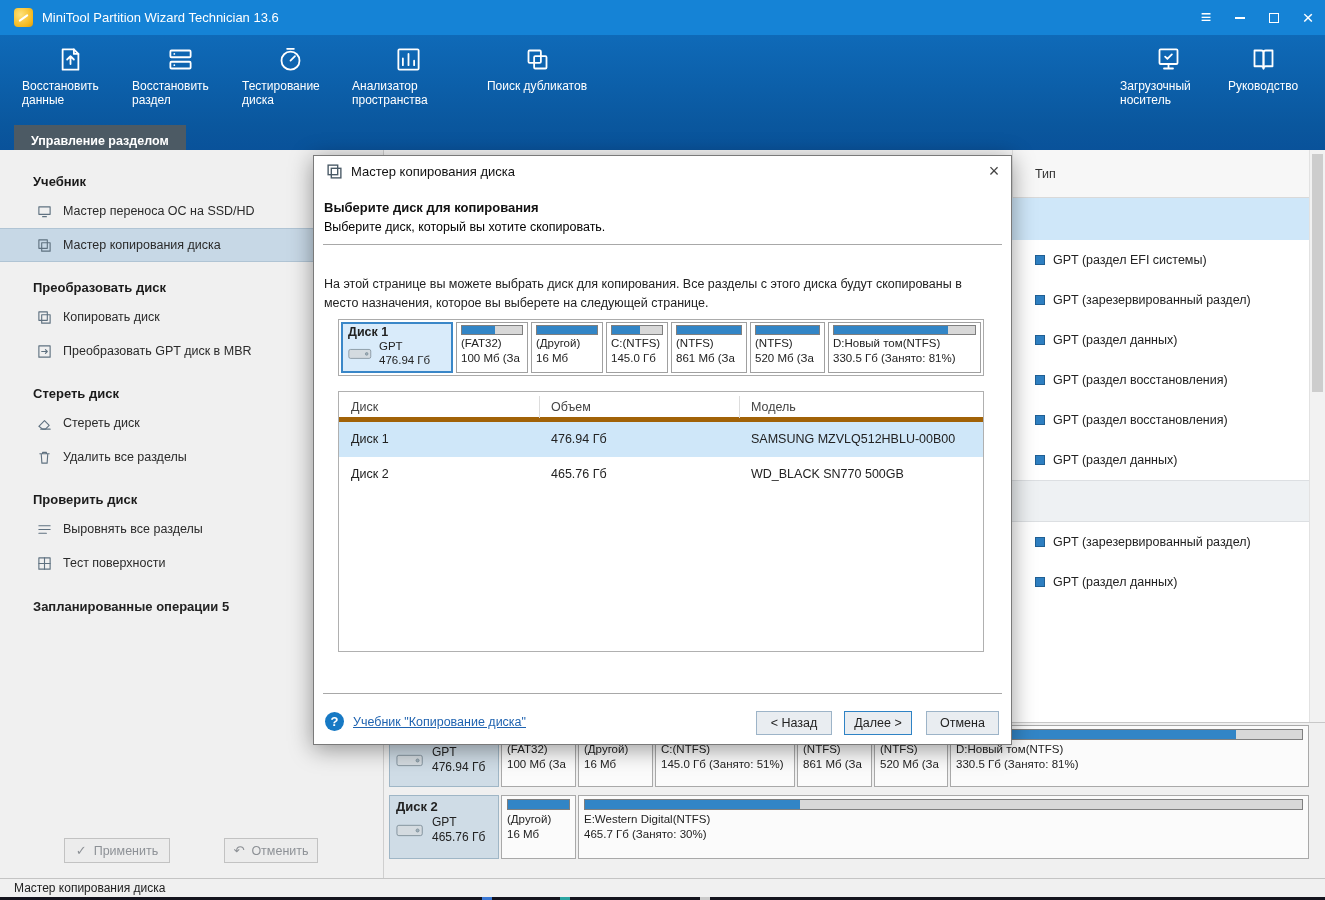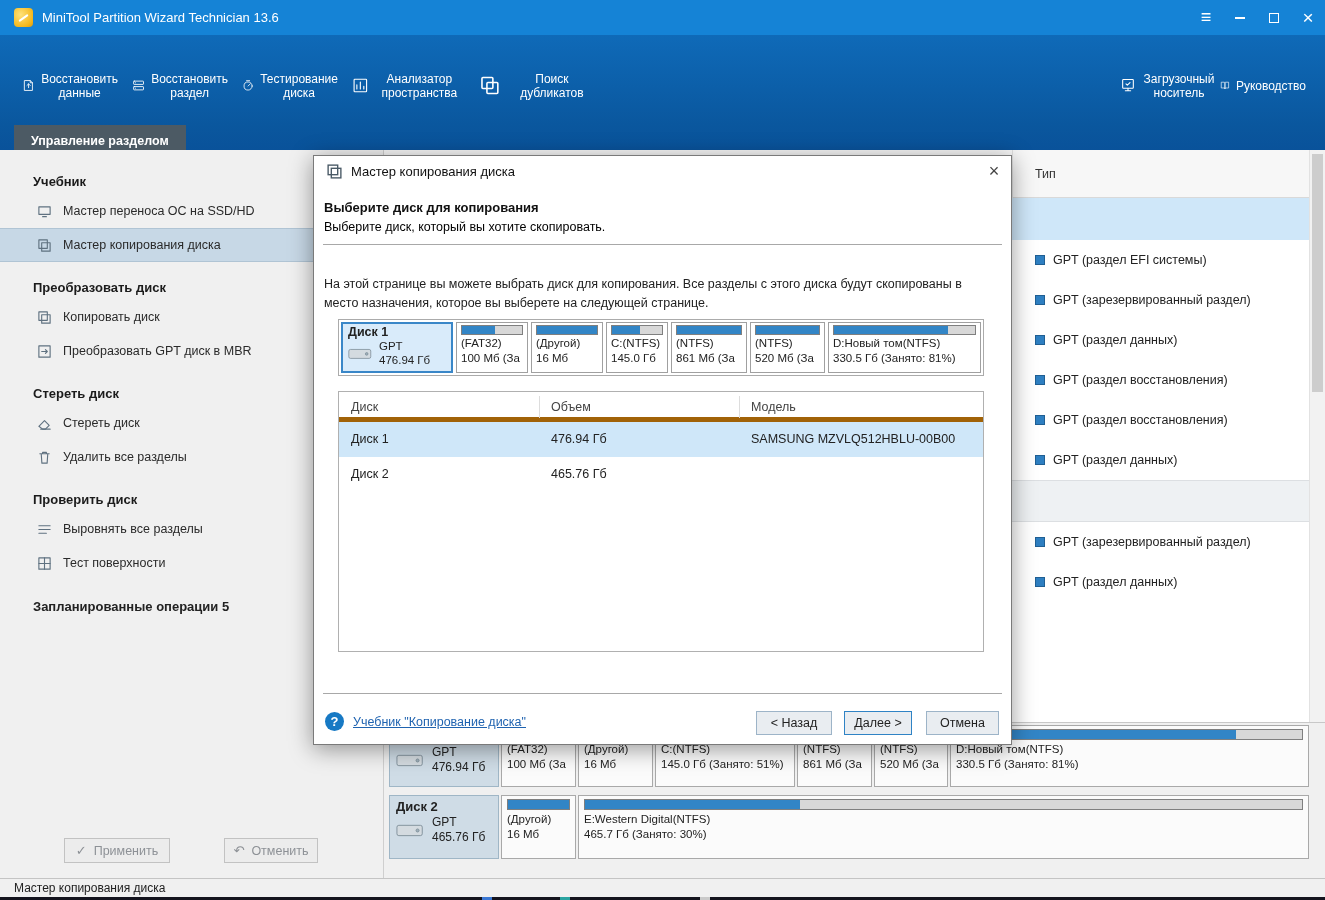--- a/index.html
+++ b/index.html
@@ -16,22 +16,22 @@
   .win-controls { margin-left:auto; display:flex; align-items:center; height:100%; }
   .wc { width:34px; height:100%; display:flex; align-items:center; justify-content:center; font-size:16px; color:#fff; cursor:default; }
   .wc.menu { font-size:18px; }
   .min-glyph { display:block; width:10px; height:0; border-bottom:2px solid #fff; }
   .max-box { display:block; width:10px; height:10px; border:1.5px solid #fff; }
   .wc.close { font-size:19px; }
 
   
   .toolbar { position:absolute; left:0; top:35px; width:100%; height:90px;
              background:linear-gradient(#0f6ab8,#0a579e); display:flex; }
-  .tool { display:flex; flex-direction:row; align-items:center; padding-top:11px; gap:6px;
-          color:#fff; font-size:12px; line-height:14px; text-align:center; cursor:default; }
+  .tool { display:flex; flex-direction:column; align-items:center; padding-top:11px; gap:6px;
+          color:#fff; font-size:12px; line-height:14px; cursor:default; }
   .tico { width:27px; height:27px; stroke:#fff; fill:none; stroke-width:1.6; stroke-linecap:round; stroke-linejoin:round; }
   .tgroup-left { display:flex; margin-left:22px; gap:14px; }
   .tgroup-right { display:flex; margin-left:auto; margin-right:19px; gap:4px; }
   .tw95{width:96px} .tw110{width:112px} .tw125{width:118px} .tw90{width:96px} .tw80{width:86px}
 
   
   .tabstrip { position:absolute; left:0; top:125px; width:100%; height:25px; background:linear-gradient(#0a579e,#09529a); }
   .tab { display:inline-block; margin-left:14px; height:25px; line-height:25px; padding:4px 17px;
          background:#4c5a64; color:#fff; font-size:12.5px; font-weight:bold; }
 
@@ -516,20 +516,21 @@
         <span class="dt-hsep" style="left:400px"></span>
       </div>
       <div class="dt-row selected">
         <span class="dt-cell c0">Диск 1</span>
         <span class="dt-cell c1">476.94 Гб</span>
         <span class="dt-cell c2">SAMSUNG MZVLQ512HBLU-00B00</span>
       </div>
       <div class="dt-row">
         <span class="dt-cell c0">Диск 2</span>
         <span class="dt-cell c1">465.76 Гб</span>
+        <span class="dt-cell c2">WD_BLACK SN770 500GB</span>
       </div>
     </div>
 
     <div class="dlg-hr" id="hr2"></div>
     <span class="help-circ">?</span>
     <span class="dlg-link">Учебник "Копирование диска"</span>
     <div class="dlg-btn" id="backBtn">&lt; Назад</div>
     <div class="dlg-btn" id="nextBtn">Далее &gt;</div>
     <div class="dlg-btn" id="cancelBtn">Отмена</div>
   </div>

